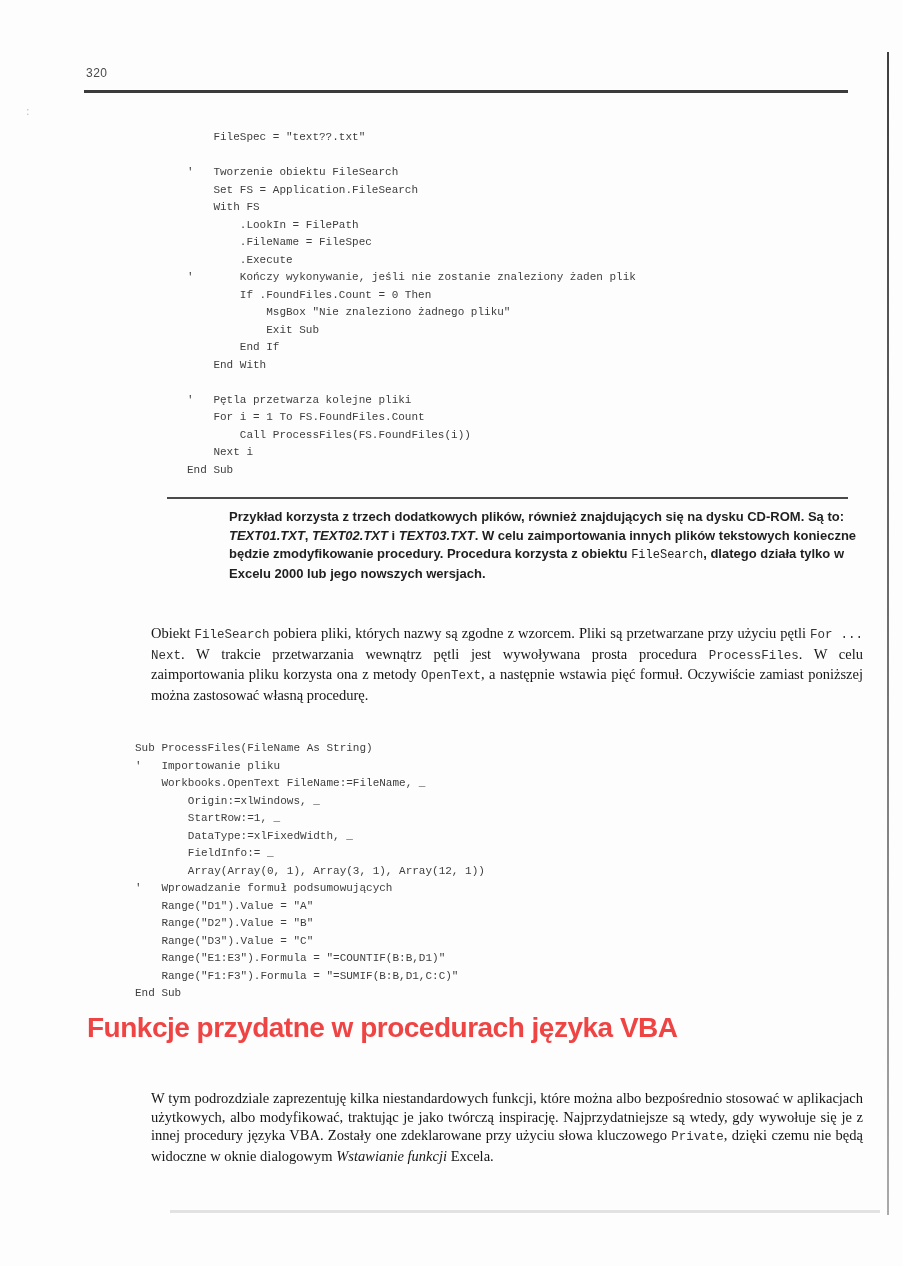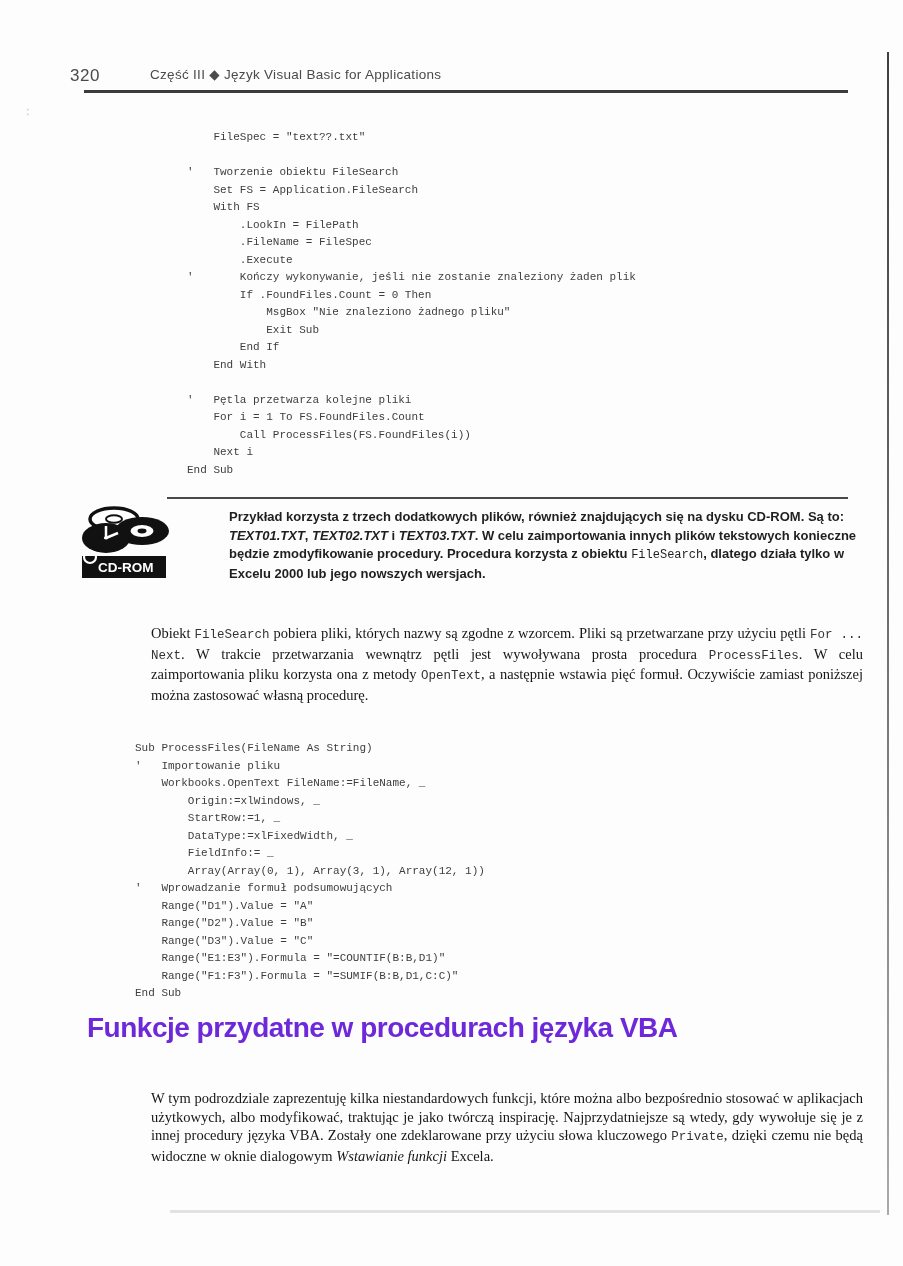--- a/index.html
+++ b/index.html
@@ -7,23 +7,23 @@
   .page{
     position:relative;
     width:903px;height:1266px;
     background:#fdfdfd;
     overflow:hidden;
     font-family:"Liberation Serif", serif;
     color:#1c1c1c;
   }
   
   .hdr-num{
-    position:absolute;left:70px;top:66px;
+    position:absolute;left:86px;top:66px;
     font-family:"Liberation Sans", sans-serif;
-    font-size:17px;color:#4a4a4a;letter-spacing:.5px;
+    font-size:12px;color:#4a4a4a;letter-spacing:.5px;
   }
   .hdr-title{
     position:absolute;left:150px;top:66px;
     font-family:"Liberation Sans", sans-serif;
     font-size:13.5px;color:#4a4a4a;letter-spacing:.3px;
   }
   .hdr-rule{
     position:absolute;left:84px;top:90px;width:764px;height:2.5px;
     background:#3b3b3b;
   }
@@ -66,21 +66,21 @@
   .body-para .mono{
     font-family:"Liberation Mono","DejaVu Sans Mono", monospace;
     font-size:12.5px;color:#333;
   }
   .body-para .ital{font-style:italic;}
   
   .sect-heading{
     position:absolute;left:87px;top:1012px;margin:0;width:760px;
     font-family:"Liberation Sans", sans-serif;
     font-size:28px;font-weight:700;letter-spacing:-0.5px;
-    color:#6d28d9;
+    color:#ef4444;
   }
   
   .edge-line{
     position:absolute;left:887px;top:52px;width:2px;height:1163px;
     background:linear-gradient(to bottom,#3f3f3f 0%,#6a6a6a 45%,#aaaaaa 100%);
   }
   .bottom-line{
     position:absolute;left:170px;top:1210px;width:710px;height:3px;
     background:#e2e2e2;
   }
@@ -89,21 +89,20 @@
     font-size:13px;color:#c4c4c4;
     font-family:"Liberation Serif", serif;
   }
 </style>
 </head>
 <body>
 
 <div class="page">
 
   <div class="hdr-num">320</div>
-  <div class="hdr-title">Część III ◆ Język Visual Basic for Applications</div>
   <div class="hdr-rule"></div>
 
   <div class="speck">:</div>
   <div class="edge-line"></div>
   <div class="bottom-line"></div>
 
   <pre class="code" id="code1">    FileSpec = "text??.txt"
 
 '   Tworzenie obiektu FileSearch
     Set FS = Application.FileSearch
@@ -119,40 +118,20 @@
     End With
 
 '   Pętla przetwarza kolejne pliki
     For i = 1 To FS.FoundFiles.Count
         Call ProcessFiles(FS.FoundFiles(i))
     Next i
 End Sub</pre>
 
   <div class="note-rule"></div>
 
-  <div class="cd-icon">
-    <svg width="96" height="90" viewBox="0 0 96 90" xmlns="http://www.w3.org/2000/svg">
-
-      <ellipse cx="38" cy="15" rx="24" ry="11" fill="#ffffff" stroke="#111111" stroke-width="3.5"></ellipse>
-      <ellipse cx="38" cy="15" rx="8" ry="3.8" fill="none" stroke="#111111" stroke-width="2"></ellipse>
-
-      <ellipse cx="66" cy="27" rx="27" ry="14" fill="#111111"></ellipse>
-      <ellipse cx="66" cy="27" rx="11.5" ry="6" fill="#ffffff"></ellipse>
-      <ellipse cx="66" cy="27" rx="4.5" ry="2.4" fill="#111111"></ellipse>
-
-      <ellipse cx="30" cy="34" rx="24" ry="15" fill="#111111"></ellipse>
-      <path d="M30 34 L30 22" stroke="#ffffff" stroke-width="2.5" fill="none"></path>
-      <path d="M30 34 L42 29" stroke="#ffffff" stroke-width="2.5" fill="none"></path>
-      <ellipse cx="30" cy="34" rx="2.2" ry="1.4" fill="#ffffff"></ellipse>
-
-      <rect x="6" y="52" width="84" height="22" fill="#111111"></rect>
-      <circle cx="14" cy="53" r="6" fill="none" stroke="#ffffff" stroke-width="2.2"></circle>
-      <text x="22" y="68" font-family="Liberation Sans, sans-serif" font-size="13.5" font-weight="800" fill="#ffffff">CD-ROM</text>
-    </svg>
-  </div>
 
   <div class="note-text">
     <span>Przykład korzysta z trzech dodatkowych plików, również znajdujących się na dysku CD-ROM. Są to: </span><span class="ital">TEXT01.TXT</span><span>, </span><span class="ital">TEXT02.TXT</span><span> i </span><span class="ital">TEXT03.TXT</span><span>. W celu zaimportowania innych plików tekstowych konieczne będzie zmodyfikowanie procedury. Procedura korzysta z obiektu </span><span class="mono">FileSearch</span><span>, dlatego działa tylko w Excelu 2000 lub jego nowszych wersjach.</span>
   </div>
 
   <p class="body-para" id="para1">
     <span>Obiekt </span><span class="mono">FileSearch</span><span> pobiera pliki, których nazwy są zgodne z wzorcem. Pliki są przetwarzane przy użyciu pętli </span><span class="mono">For ... Next</span><span>. W trakcie przetwarzania wewnątrz pętli jest wywoływana prosta procedura </span><span class="mono">ProcessFiles</span><span>. W celu zaimportowania pliku korzysta ona z metody </span><span class="mono">OpenText</span><span>, a następnie wstawia pięć formuł. Oczywiście zamiast poniższej można zastosować własną procedurę.</span>
   </p>
 
   <pre class="code" id="code2">Sub ProcessFiles(FileName As String)

